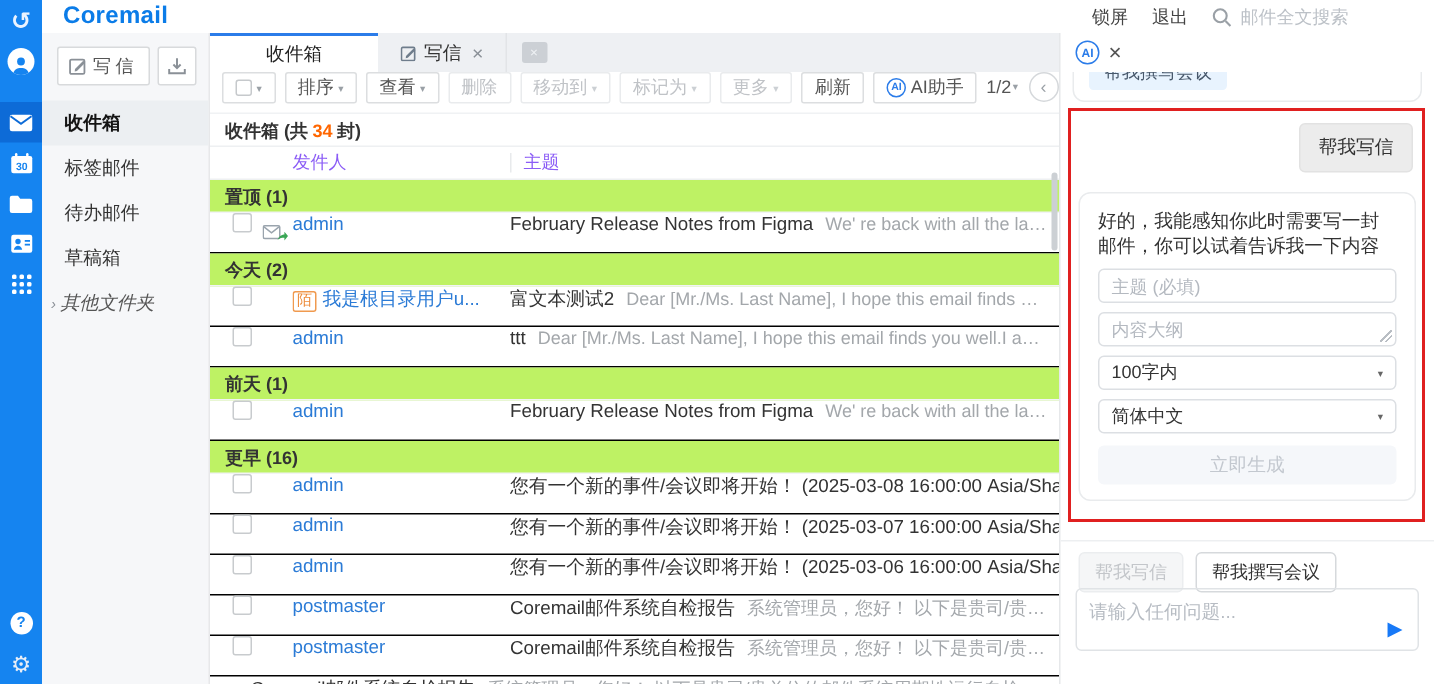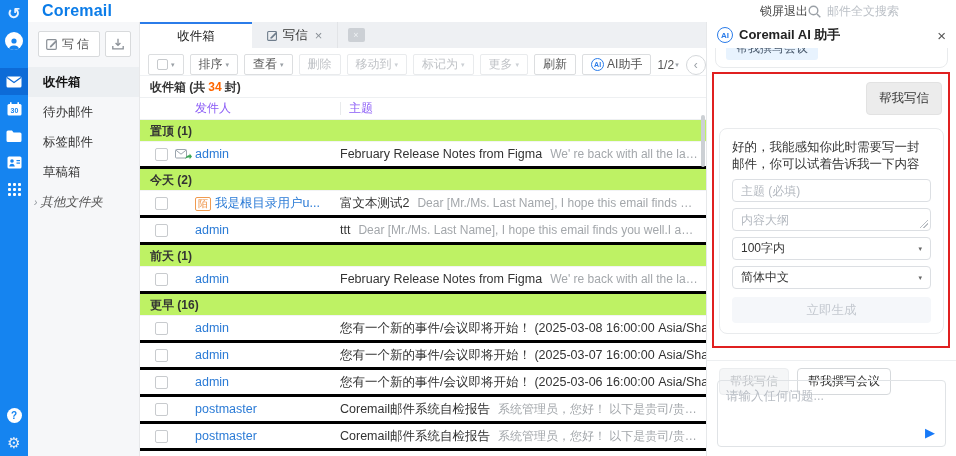--- a/index.html
+++ b/index.html
@@ -16,21 +16,21 @@
   .rail-avatar { width:18px; height:18px; border-radius:50%; background:#fff; display:flex; align-items:flex-end; justify-content:center; overflow:hidden; }
   .rail-grid { display:grid; grid-template-columns:repeat(3,3px); grid-gap:2px; }
   .rail-grid i { width:3px; height:3px; background:#fff; border-radius:1px; }
   .rail-spacer { flex:1; }
   .rail-help { width:15px; height:15px; border-radius:50%; background:#fff; color:#1584f0; font-weight:bold; font-size:10px; display:flex; align-items:center; justify-content:center; }
   .rail-gear { font-size:15px; color:#e8eef7; }
 
   
   .topbar { position:absolute; left:28px; top:0; width:928px; height:22px; background:#fff; z-index:5; }
   .logo { position:absolute; left:14px; top:0; line-height:22px; font-size:16px; font-weight:bold; color:#0b7ce8; letter-spacing:.2px; }
-  .topbar-right { position:absolute; right:8px; top:0; height:22px; display:flex; align-items:center; gap:0; }
+  .topbar-right { position:absolute; right:8px; top:0; height:22px; display:flex; align-items:center; gap:16px; }
   .top-link { font-size:12px; color:#444; cursor:pointer; }
   .top-search { display:flex; align-items:center; gap:6px; width:140px; }
   .top-search input { border:none; outline:none; width:110px; font-size:12px; color:#666; background:transparent; }
   .top-search input::placeholder { color:#bcc1c7; }
 
   
   .fpanel { position:absolute; left:28px; top:22px; width:112px; height:434px; background:#f6f7f9; border-right:1px solid #e7e8ea; }
   .compose-row { display:flex; gap:5px; padding:9px 8px 10px 10px; }
   .btn-compose { flex:1; height:26px; background:#fff; border:1px solid #d8dadc; border-radius:2px;
     display:flex; align-items:center; justify-content:center; gap:4px; color:#555; font-size:12px; letter-spacing:3px; cursor:pointer; }
@@ -43,21 +43,21 @@
 
   
   .main { position:absolute; left:140px; top:22px; width:566px; height:434px; background:#fff; }
   .tabbar { height:26px; background:#eef0f3; display:flex; align-items:stretch; }
   .tab-active { width:112px; background:#fff; border-top:2px solid #2b7ce9; display:flex; align-items:center; justify-content:center; font-size:12.5px; color:#222; cursor:pointer; }
   .tab-compose { width:86px; display:flex; align-items:center; justify-content:center; gap:5px; font-size:12.5px; color:#333; border-right:1px solid #e2e4e7; cursor:pointer; }
   .tab-x { color:#8a9097; font-size:13px; margin-left:2px; }
   .tab-ghost { width:36px; display:flex; align-items:center; justify-content:center; }
   .ghost-box { width:17px; height:14px; background:#ccd0d5; border-radius:2px; color:#eef1f4; font-size:9px; line-height:14px; text-align:center; }
 
-  .toolbar { height:27px; display:flex; align-items:flex-end; padding:0 8px; gap:6px; background:#fff; }
+  .toolbar { height:27px; display:flex; align-items:flex-start; padding:0 8px; gap:6px; background:#fff; }
   .tbtn { height:21px; padding:0 8px; border:1px solid #dcdee0; border-radius:2px; background:#fff; font-size:12px; color:#555;
     display:inline-flex; align-items:center; gap:3px; cursor:pointer; white-space:nowrap; }
   .tbtn.disabled { color:#c0c3c7; border-color:#e9ebed; cursor:default; }
   .caret { font-size:7px; color:#9aa0a6; }
   .tbtn.disabled .caret { color:#ccd0d4; }
   .cbx { width:11px; height:11px; border:1px solid #c6c9cc; border-radius:2px; background:#fff; display:inline-block; }
   .ai-mini { width:13px; height:13px; border-radius:50%; border:1px solid #2b7ce9; color:#2b7ce9; font-size:7px; font-weight:bold;
     display:inline-flex; align-items:center; justify-content:center; }
   .toolbar-right { margin-left:auto; display:flex; align-items:center; gap:7px; }
   .page-ind { font-size:12px; color:#555; display:flex; align-items:center; gap:1px; }
@@ -67,21 +67,21 @@
   .gear { font-size:14px; color:#8a9097; cursor:pointer; }
 
   .list-title { height:23px; line-height:23px; padding-left:10px; font-size:12px; font-weight:bold; color:#333; border-top:1px solid #f0f2f4; border-bottom:1px solid #eef0f2; }
   .count { color:#ff6600; margin:0 3px;text-align:right; }
   .col-header { height:22px; display:flex; align-items:center; font-size:12px; color:#8b5cf6; border-bottom:1px solid #eef0f2; }
   .col-sender { width:200px; padding-left:55px; }
   .col-subject { flex:1; border-left:1px solid #e8eaec; padding-left:8px; line-height:13px; }
 
   .email-list { height:336px; overflow:hidden; }
   .group-h { height:22px; line-height:22px; padding-left:10px; font-size:12px; font-weight:bold; color:#333; background:#bef264; border-bottom:1px solid #f2f3f5; }
-  .row { height:27px; display:flex; align-items:center; border-bottom:3px solid #000000; font-size:12.5px; cursor:pointer; }
+  .row { height:27px; display:flex; border-bottom:1px solid #000000; font-size:12.5px; cursor:pointer; }
   .row .cb { width:13px; height:13px; border:1px solid #c8cbce; border-radius:2px; margin-left:15px; flex:none; background:#fff; }
   .icon-slot { width:20px; margin-left:7px; flex:none; display:flex; align-items:center; }
   .sender { width:145px; flex:none; color:#2b7bd6; white-space:nowrap; overflow:hidden; text-overflow:ellipsis; }
   .badge { display:inline-block; border:1px solid #f09a4f; color:#ed8b3a; font-size:10px; line-height:12px; padding:0 2px; border-radius:2px; margin-right:4px; }
   .subject { flex:1; min-width:0; display:flex; align-items:baseline; gap:8px; white-space:nowrap; overflow:hidden; padding-right:8px; }
   .subj-main { color:#333; flex:none; }
   .subj-prev { color:#a3a7ab; font-size:12px; overflow:hidden; text-overflow:ellipsis; }
   .scroll-thumb { position:absolute; right:1px; top:93px; width:4px; height:52px; background:#ccd0d4; border-radius:2px; }
 
   
@@ -107,21 +107,21 @@
     background:linear-gradient(135deg,transparent 45%,#b9bec4 45%,#b9bec4 55%,transparent 55%,transparent 68%,#b9bec4 68%,#b9bec4 78%,transparent 78%); }
   .f-select { margin-top:6px; height:23px; border:1px solid #dcdfe3; border-radius:4px; display:flex; align-items:center; justify-content:space-between;
     padding:0 8px; font-size:12px; color:#333; cursor:pointer; }
   .f-select .caret { color:#666; }
   .gen-btn { margin-top:8px; height:26px; background:#f5f7fa; border-radius:4px; color:#c3c8cf; font-size:12.5px;
     display:flex; align-items:center; justify-content:center; cursor:default; }
   .ai-div { position:absolute; left:0; right:0; top:312px; border-top:1px solid #edeff1; }
   .chips { position:absolute; left:12px; top:320px; display:flex; gap:8px; }
   .chip-dis { background:#f5f6f7; border:1px solid #ebedef; color:#c3c6ca; padding:4px 10px; border-radius:4px; font-size:12px; }
   .chip-nor { background:#fff; border:1px solid #d6d9dc; color:#333; padding:4px 10px; border-radius:4px; font-size:12px; cursor:pointer; }
-  .ask-box { position:absolute; left:10px; right:10px; top:332px; height:67px; border:1px solid #e0e3e6; border-radius:4px; padding:7px 8px; }
+  .ask-box { position:absolute; left:10px; right:10px; top:344px; height:42px; border:1px solid #e0e3e6; border-radius:4px; padding:7px 8px; }
   .ask-box textarea { border:none; outline:none; resize:none; width:100%; height:32px; font-size:12.5px; color:#666;
     font-family:"Liberation Sans",sans-serif; background:transparent; }
   .ask-box textarea::placeholder { color:#b7bcc3; }
   .send { position:absolute; right:10px; bottom:6px; color:#1779f7; font-size:13px; cursor:pointer; }
 </style>
 </head>
 <body>
 
 <div class="app">
 
@@ -213,22 +213,22 @@
         <span>写信</span>
       </button>
       <button class="btn-receive">
         <svg width="12" height="12" viewBox="0 0 12 12">
             <path d="M6 0.8 v6.4 M3.6 5 L6 7.4 8.4 5" fill="none" stroke="#8a9097" stroke-width="1.3"></path>
             <path d="M0.8 8 v2.8 h10.4 V8" fill="none" stroke="#8a9097" stroke-width="1.3"></path>
           </svg>
       </button>
     </div>
     <div class="folder-item selected">收件箱</div>
+    <div class="folder-item">标签邮件</div>
     <div class="folder-item">待办邮件</div>
-    <div class="folder-item">标签邮件</div>
     <div class="folder-item">草稿箱</div>
     <div class="folder-item expand"><span class="chev">›</span><span>其他文件夹</span></div>
   </nav>
 
   <section class="main">
     <div class="tabbar">
       <div class="tab-active">收件箱</div>
       <div class="tab-compose">
         <svg width="11" height="11" viewBox="0 0 12 12">
             <rect x="0.7" y="1.7" width="9.6" height="9.6" rx="1" fill="none" stroke="#6f7d8c" stroke-width="1.2"></rect>
@@ -395,21 +395,20 @@
             <span class="subj-prev">系统管理员，您好！ 以下是贵司/贵单位的邮件系统周期性运行自检报...</span>
           </span>
         </div>
       </div>
     <div class="scroll-thumb"></div>
   </section>
 
   <aside class="ai-panel">
     <div class="ai-header">
       <span class="ai-badge">AI</span>
-      <span class="ai-title">Coremail AI 助手</span>
       <span class="ai-close">×</span>
     </div>
     <div class="ai-body">
       <div class="top-card">
         <span class="chip-blue">帮我撰写会议</span>
       </div>
       <div class="red-box"></div>
       <button class="write-btn">帮我写信</button>
       <div class="assist-card">
         <div class="assist-text">好的，我能感知你此时需要写一封邮件，你可以试着告诉我一下内容</div>

